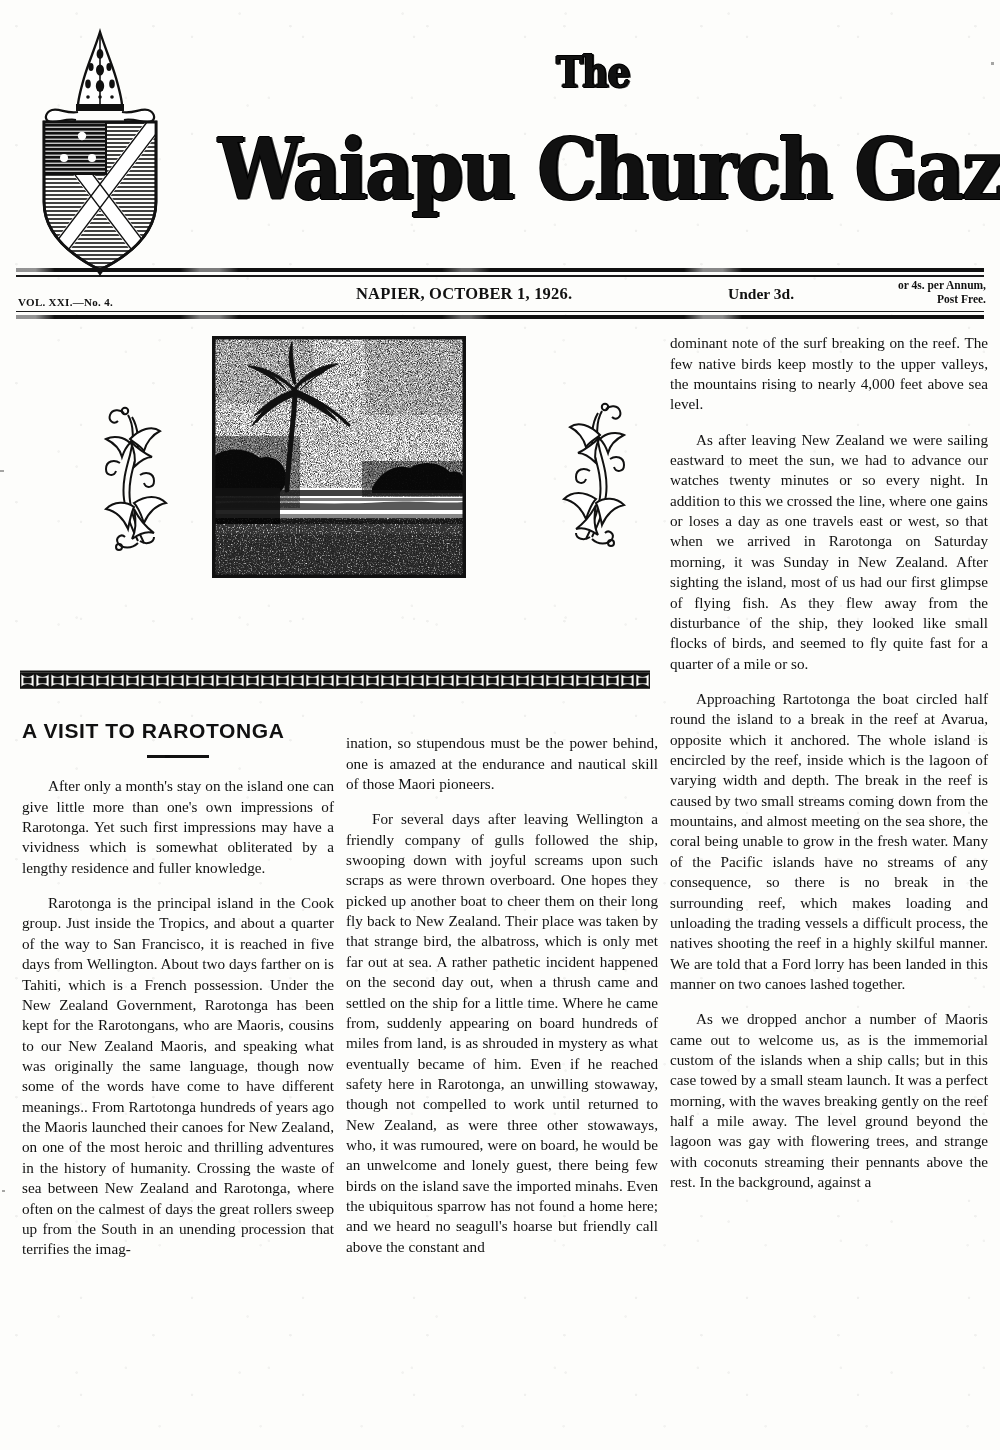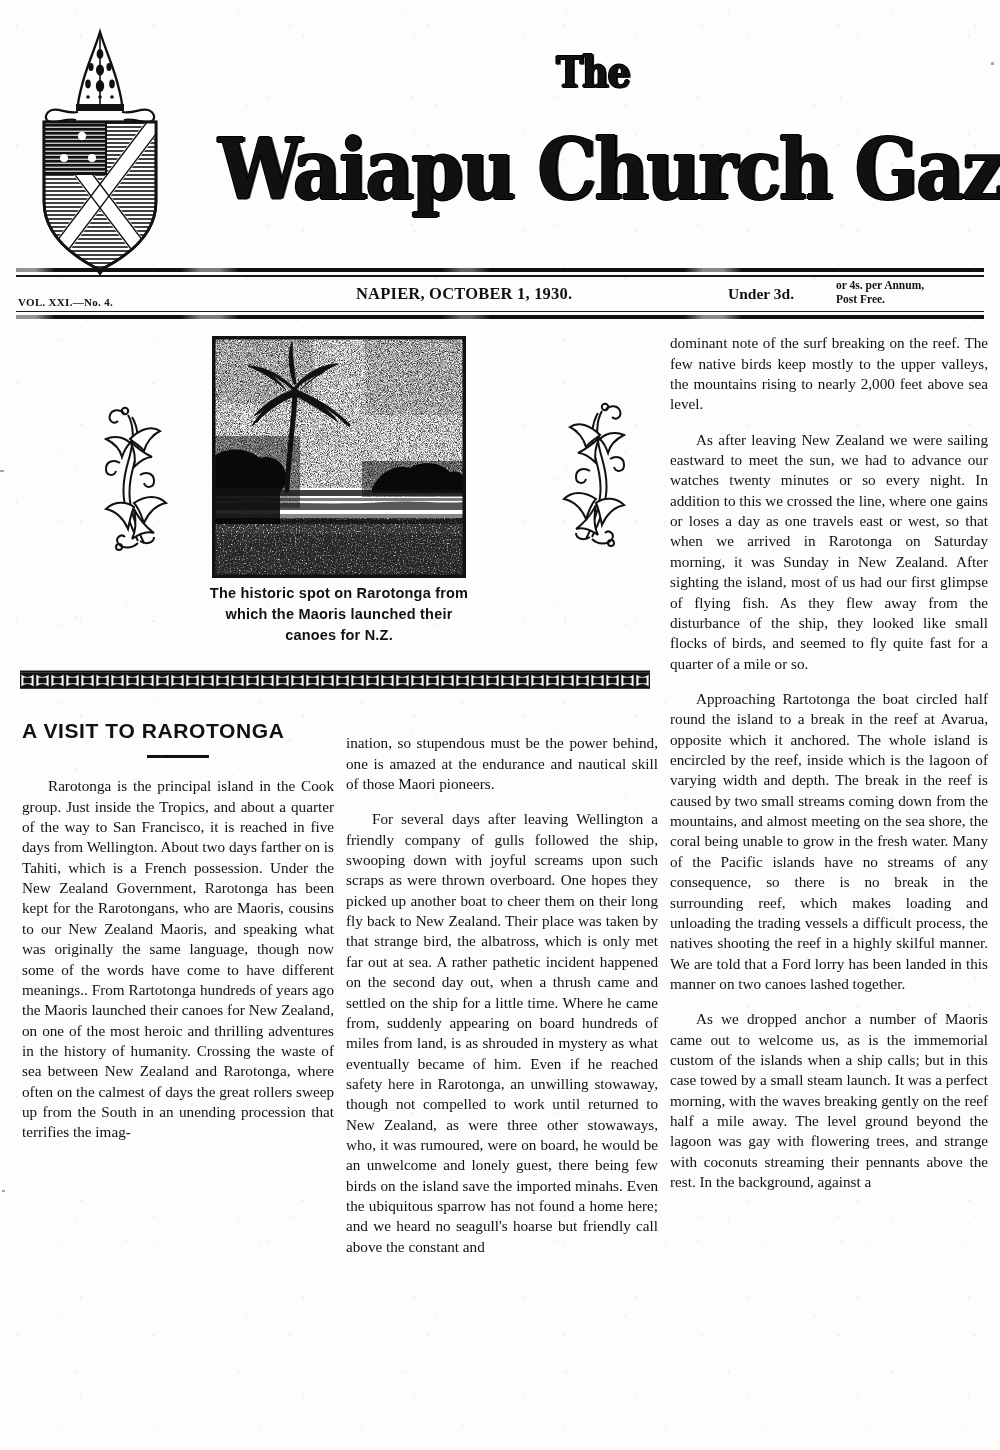--- a/index.html
+++ b/index.html
@@ -71,21 +71,21 @@
   
   .folio{
     position:relative;height:34px;margin:0 16px;
     font-family:"Liberation Serif", serif;
   }
   .folio-vol{position:absolute;left:2px;top:7px;font-size:11px;font-weight:700;letter-spacing:.3px;margin-top:12px;}
   .folio-place{position:absolute;left:340px;top:7px;font-size:16.5px;font-weight:700;letter-spacing:.2px;}
   .folio-price{position:absolute;left:712px;top:8px;font-size:15.5px;font-weight:700;}
   .folio-sub{
     position:absolute;left:820px;top:1px;width:150px;
-    font-size:11.5px;font-weight:700;line-height:1.25;text-align:left;
+    font-size:11.5px;font-weight:700;line-height:1.25;text-align:right;
   }
 
   
   .body-area{position:relative;margin:0 16px;height:1120px;}
 
   .col{
     position:absolute;top:0;
     font-size:15.2px;line-height:1.34;
     text-align:justify;
     font-family:"Liberation Serif", serif;
@@ -205,21 +205,21 @@
   </div>
 
   <div class="rule-thick">
       <div class="rule-blotch"></div>
     </div>
   <div class="rule-gap"></div>
   <div class="rule-thin"></div>
 
   <div class="folio">
     <div class="folio-vol">VOL. XXI.—No. 4.</div>
-    <div class="folio-place">NAPIER, OCTOBER 1, 1930.</div>
+    <div class="folio-place">NAPIER, OCTOBER 1, 1926.</div>
     <div class="folio-price">Under 3d.</div>
     <div class="folio-sub" style="white-space:pre-line;">or 4s. per Annum,
 Post Free.</div>
   </div>
 
   <div class="rule-thin"></div>
   <div class="rule-gap"></div>
   <div class="rule-thick">
       <div class="rule-blotch"></div>
     </div>
@@ -339,51 +339,51 @@
             <path d="M40 104 C52 96 64 96 72 104 C62 106 54 114 50 124 C47 115 44 108 40 104 Z" fill="#fff"></path>
             <path d="M40 108 C32 102 20 102 12 110 C22 112 30 120 34 130 C36 120 38 112 40 108 Z" fill="#fff"></path>
             <path d="M40 110 C42 120 42 132 38 140 C46 134 54 132 60 134 C52 128 44 118 40 110 Z" fill="#fff"></path>
             <path d="M46 142 C52 146 60 144 60 138"></path>
             <path d="M44 144 C38 150 28 150 24 144 C21 139 27 134 31 138"></path>
             <circle cx="25" cy="148" r="3"></circle>
           </g>
         </svg>
       </div>
 
-      <div class="caption">The historic spot on Rarotonga from which the Maoris launched their canoes for N.Z.</div>
 
       <div class="chain-band">
         <svg width="630" height="24" viewBox="0 0 630 24" preserveAspectRatio="none">
           <defs>
             <pattern id="chain" width="15" height="24" patternUnits="userSpaceOnUse">
               <rect x="0.6" y="4" width="13.8" height="15" fill="none" stroke="#111" stroke-width="1.6"></rect>
               <path d="M0.6 5 C5 9 10 9 14.4 5 L14.4 4 L0.6 4 Z" fill="#111"></path>
               <path d="M0.6 18 C5 14 10 14 14.4 18 L14.4 19 L0.6 19 Z" fill="#111"></path>
               <rect x="3.4" y="8.6" width="8.2" height="5.8" fill="#111"></rect>
             </pattern>
           </defs>
           <rect x="0" y="1.5" width="630" height="1.6" fill="#111"></rect>
           <rect x="0" y="0" width="630" height="24" fill="url(#chain)"></rect>
         </svg>
       </div>
     </div>
 
     <div class="col col1" style="top:384px;">
       <div class="headline">A VISIT TO RAROTONGA</div>
       <div class="head-dash"></div>
+      <p>After only a month's stay on the island one can give little more than one's own impressions of Rarotonga. Yet such first impressions may have a vividness which is somewhat obliterated by a lengthy residence and fuller knowledge.</p>
       <p>Rarotonga is the principal island in the Cook group. Just inside the Tropics, and about a quarter of the way to San Francisco, it is reached in five days from Wellington. About two days farther on is Tahiti, which is a French possession. Under the New Zealand Government, Rarotonga has been kept for the Rarotongans, who are Maoris, cousins to our New Zealand Maoris, and speaking what was originally the same language, though now some of the words have come to have different meanings.. From Rartotonga hundreds of years ago the Maoris launched their canoes for New Zealand, on one of the most heroic and thrilling adventures in the history of humanity. Crossing the waste of sea between New Zealand and Rarotonga, where often on the calmest of days the great rollers sweep up from the South in an unending procession that terrifies the imag-</p>
     </div>
 
     <div class="col col2" style="top:400px;">
       <p style="text-indent:0;">ination, so stupendous must be the power behind, one is amazed at the endurance and nautical skill of those Maori pioneers.</p>
       <p>For several days after leaving Wellington a friendly company of gulls followed the ship, swooping down with joyful screams upon such scraps as were thrown overboard. One hopes they picked up another boat to cheer them on their long fly back to New Zealand. Their place was taken by that strange bird, the albatross, which is only met far out at sea. A rather pathetic incident happened on the second day out, when a thrush came and settled on the ship for a little time. Where he came from, suddenly appearing on board hundreds of miles from land, is as shrouded in mystery as what eventually became of him. Even if he reached safety here in Rarotonga, an unwilling stowaway, though not compelled to work until returned to New Zealand, as were three other stowaways, who, it was rumoured, were on board, he would be an unwelcome and lonely guest, there being few birds on the island save the imported minahs. Even the ubiquitous sparrow has not found a home here; and we heard no seagull's hoarse but friendly call above the constant and</p>
     </div>
 
     <div class="col col3" style="top:0px;">
-      <p style="text-indent:0;">dominant note of the surf breaking on the reef. The few native birds keep mostly to the upper valleys, the mountains rising to nearly 2,000 feet above sea level.</p>
+      <p style="text-indent:0;">dominant note of the surf breaking on the reef. The few native birds keep mostly to the upper valleys, the mountains rising to nearly 4,000 feet above sea level.</p>
       <p>As after leaving New Zealand we were sailing eastward to meet the sun, we had to advance our watches twenty minutes or so every night. In addition to this we crossed the line, where one gains or loses a day as one travels east or west, so that when we arrived in Rarotonga on Saturday morning, it was Sunday in New Zealand. After sighting the island, most of us had our first glimpse of flying fish. As they flew away from the disturbance of the ship, they looked like small flocks of birds, and seemed to fly quite fast for a quarter of a mile or so.</p>
       <p>Approaching Rartotonga the boat circled half round the island to a break in the reef at Avarua, opposite which it anchored. The whole island is encircled by the reef, inside which is the lagoon of varying width and depth. The break in the reef is caused by two small streams coming down from the mountains, and almost meeting on the sea shore, the coral being unable to grow in the fresh water. Many of the Pacific islands have no streams of any consequence, so there is no break in the surrounding reef, which makes loading and unloading the trading vessels a difficult process, the natives shooting the reef in a highly skilful manner. We are told that a Ford lorry has been landed in this manner on two canoes lashed together.</p>
       <p>As we dropped anchor a number of Maoris came out to welcome us, as is the immemorial custom of the islands when a ship calls; but in this case towed by a small steam launch. It was a perfect morning, with the waves breaking gently on the reef half a mile away. The level ground beyond the lagoon was gay with flowering trees, and strange with coconuts streaming their pennants above the rest. In the background, against a</p>
     </div>
 
   </div>
 
   <div class="edgemark" style="left:0;top:470px;width:4px;height:2px;"></div>
   <div class="edgemark" style="left:2px;top:1190px;width:3px;height:2px;"></div>
   <div class="edgemark" style="right:6px;top:62px;width:3px;height:3px;"></div>

